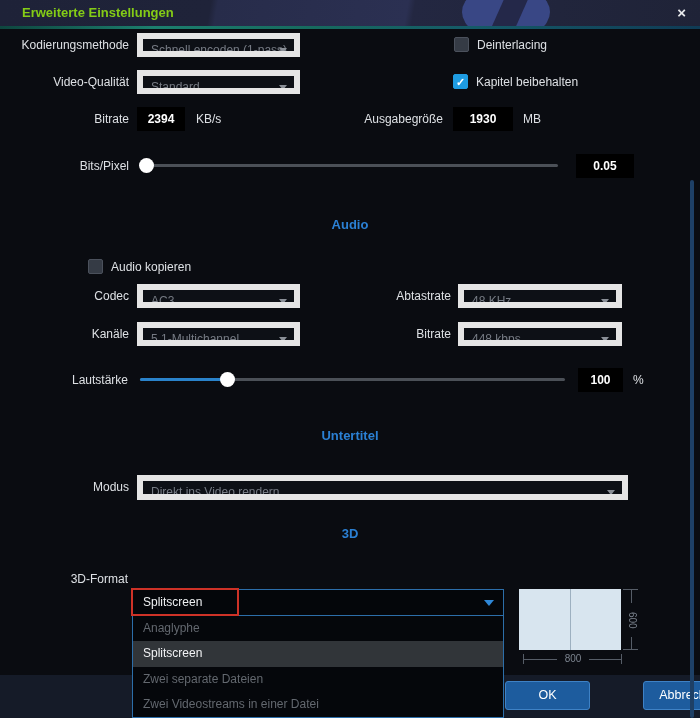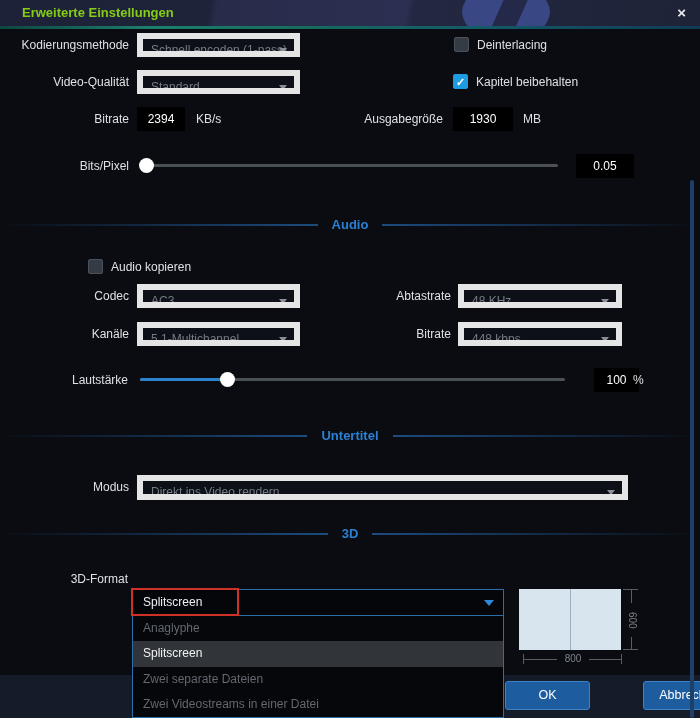--- a/index.html
+++ b/index.html
@@ -38,27 +38,27 @@
     position:absolute;height:24px;background:#0d1016;border:6px solid #e5e5e5;
     color:#767b84;font-size:12px;line-height:22px;padding:0 20px 0 8px;cursor:pointer;
     white-space:nowrap;overflow:hidden;
   }
   .dd .caret{
     position:absolute;right:7px;top:9px;width:0;height:0;
     border-left:4px solid transparent;border-right:4px solid transparent;border-top:5px solid #8a8f97;
   }
   .inp{
     position:absolute;height:24px;background:#000;color:#fff;font-size:12px;line-height:24px;
-    text-align:center;cursor:text;
+    text-align:center;cursor:text;font-weight:bold;
   }
   .unit{position:absolute;font-size:12px;color:#dde0e4;line-height:24px;}
   .cb{position:absolute;width:15px;height:15px;border-radius:2px;background:#353b45;border:1px solid #4b515c;cursor:pointer;}
   .cb.checked{background:#1e9ce2;border-color:#1e9ce2;color:#fff;font-size:11px;line-height:15px;text-align:center;font-weight:bold;}
   .cb-lbl{position:absolute;font-size:12px;color:#dde0e4;line-height:17px;}
-  .sec{position:absolute;left:0;width:700px;display:flex;align-items:center;z-index:1;}
+  .sec{position:absolute;left:0;width:700px;display:flex;align-items:center;z-index:1;flex-direction:column;}
   .sec .line{flex:1;height:2px;}
   .sec .line.l{background:linear-gradient(90deg,rgba(23,58,97,0.05),#1c4b7e);margin-left:8px;}
   .sec .line.r{background:linear-gradient(270deg,rgba(23,58,97,0.05),#1c4b7e);margin-right:8px;}
   .sec .txt{padding:0 14px;font-size:13px;font-weight:bold;color:#2b80d4;}
   .slider{position:absolute;height:3px;background:#4b5057;border-radius:2px;}
   .slider .fill{position:absolute;left:0;top:0;height:3px;background:#2a83cb;border-radius:2px;}
   .slider .thumb{position:absolute;top:-6px;width:15px;height:15px;border-radius:50%;background:#fff;cursor:grab;}
   
   .combo{
     position:absolute;left:132px;top:589px;width:372px;height:27px;
@@ -171,21 +171,21 @@
   <div class="dd" style="left:458px;top:322px;width:164px;">
     <span>448 kbps</span>
     <span class="caret"></span>
   </div>
 
   <div class="lbl" style="left:0;top:368px;width:128px;">Lautstärke</div>
   <div class="slider" style="left:140px;top:378px;width:425px;">
     <div class="fill" style="width:88px;"></div>
     <div class="thumb" style="left:80px;"></div>
   </div>
-  <div class="inp" style="left:578px;top:368px;width:45px;margin-left:16px;">100</div>
+  <div class="inp" style="left:578px;top:368px;width:45px;">100</div>
   <div class="unit" style="left:633px;top:368px;">%</div>
 
   <div class="sec" style="top:428px;">
     <div class="line l"></div>
     <div class="txt">Untertitel</div>
     <div class="line r"></div>
   </div>
 
   <div class="lbl" style="left:0;top:475px;width:129px;">Modus</div>
   <div class="dd" style="left:137px;top:475px;width:491px;height:25px;">

